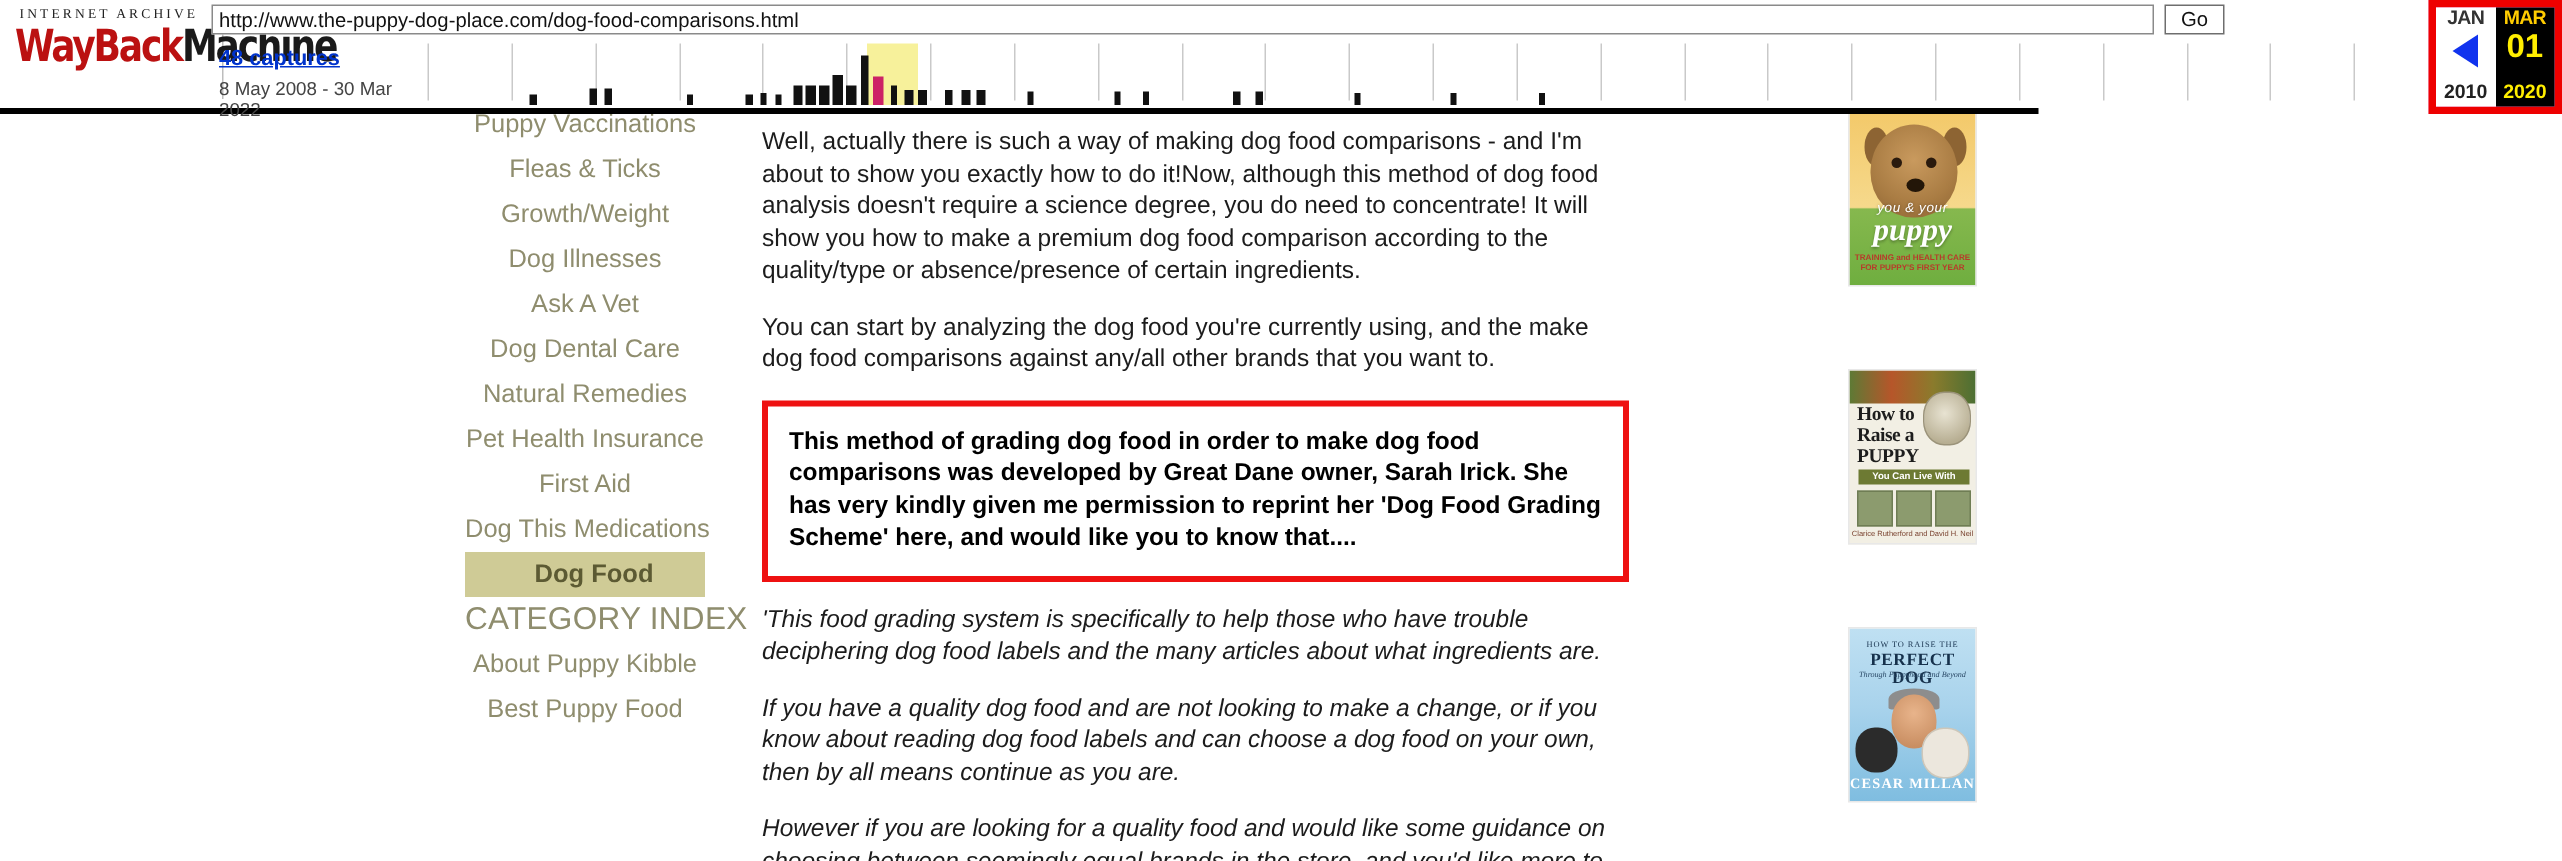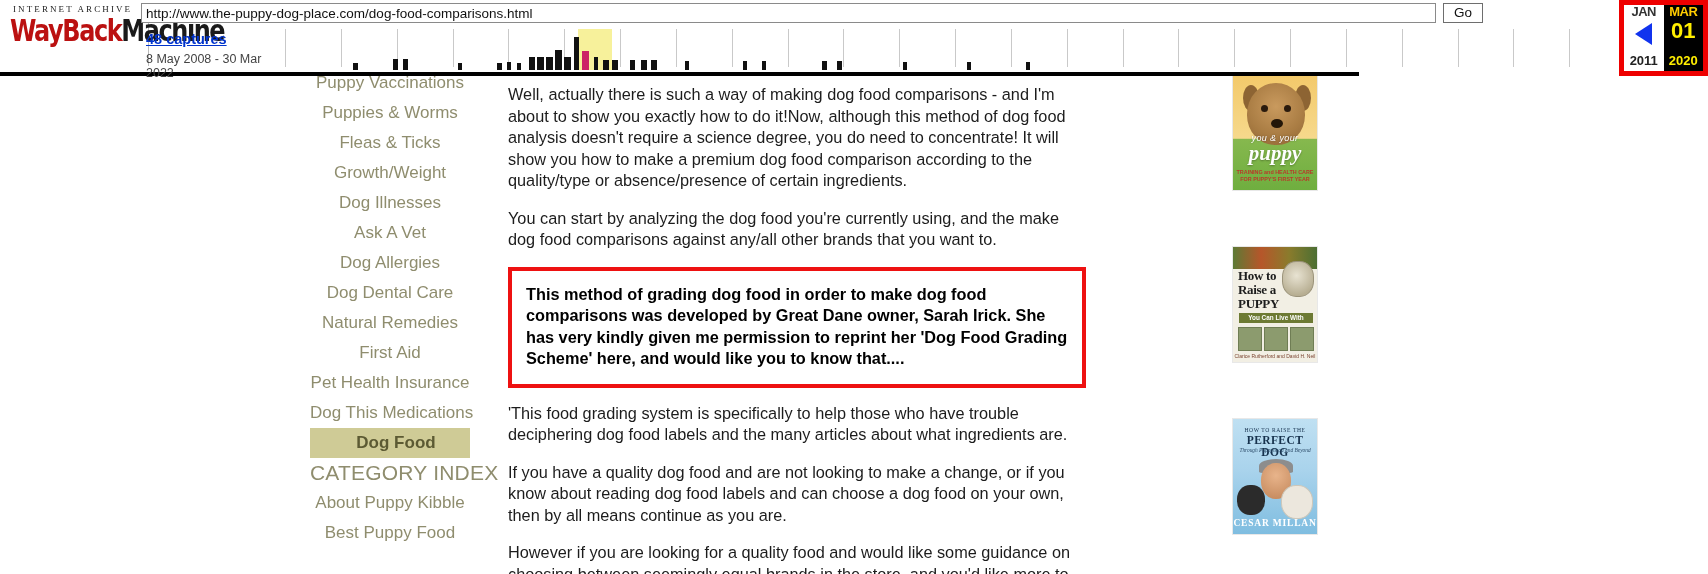--- a/index.html
+++ b/index.html
@@ -261,21 +261,21 @@
     top: 8px;
     width: 580px;
     font-family: "Liberation Sans", sans-serif;
     color: #1c1c1c;
   }
   #article p {
     margin: 0 0 16px 0;
     font-size: 16.3px;
     line-height: 21.5px;
   }
-  p.italic { }
+  p.italic { font-style: italic; }
 
   #callout {
     border: 4px solid #ee1111;
     padding: 9px 10px 10px 10px;
     margin: 0 0 15px 0;
     width: 578px;
     box-sizing: border-box;
     background: #ffffff;
   }
   #callout p {
@@ -488,44 +488,42 @@
       <div class="tl-bar" style="left: 552px; width: 5px; height: 9px;"></div>
       <div class="tl-bar" style="left: 618px; width: 4px; height: 8px;"></div>
       <div class="tl-bar" style="left: 682px; width: 4px; height: 8px;"></div>
       <div class="tl-bar" style="left: 741px; width: 4px; height: 8px;"></div>
     </div>
 
   <div id="date-nav">
     <div class="dn-col prev">
       <div class="dn-month">JAN</div>
       <div class="dn-arrow"></div>
-      <div class="dn-year">2011</div>
+      <div class="dn-year">2010</div>
     </div>
     <div class="dn-col cur">
       <div class="dn-month">MAR</div>
       <div class="dn-day">01</div>
       <div class="dn-year">2020</div>
     </div>
   </div>
 </div>
 
 <div id="site">
 
   <nav id="sidenav">
       <div class="nav-item"><span>Puppy Vaccinations</span></div>
-      <div class="nav-item"><span>Puppies &amp; Worms</span></div>
       <div class="nav-item"><span>Fleas &amp; Ticks</span></div>
       <div class="nav-item"><span>Growth/Weight</span></div>
       <div class="nav-item"><span>Dog Illnesses</span></div>
       <div class="nav-item"><span>Ask A Vet</span></div>
-      <div class="nav-item"><span>Dog Allergies</span></div>
       <div class="nav-item"><span>Dog Dental Care</span></div>
       <div class="nav-item"><span>Natural Remedies</span></div>
+      <div class="nav-item"><span>Pet Health Insurance</span></div>
       <div class="nav-item"><span>First Aid</span></div>
-      <div class="nav-item"><span>Pet Health Insurance</span></div>
       <div class="nav-item"><span>Dog This Medications</span></div>
       <div class="nav-item active"><span>Dog Food</span></div>
       <div class="nav-item caps"><span>CATEGORY INDEX</span></div>
       <div class="nav-item"><span>About Puppy Kibble</span></div>
       <div class="nav-item"><span>Best Puppy Food</span></div>
     </nav>
 
   <div id="article">
     <p>Well, actually there is such a way of making dog food comparisons - and I'm about to show you exactly how to do it!Now, although this method of dog food analysis doesn't require a science degree, you do need to concentrate! It will show you how to make a premium dog food comparison according to the quality/type or absence/presence of certain ingredients.</p>
     <p>You can start by analyzing the dog food you're currently using, and the make dog food comparisons against any/all other brands that you want to.</p>

